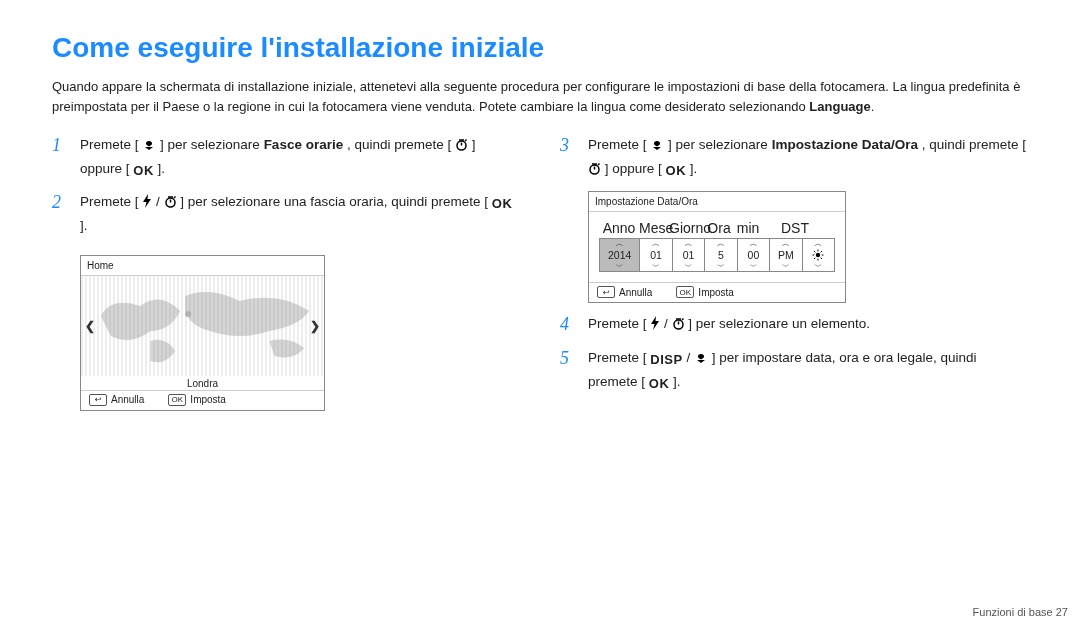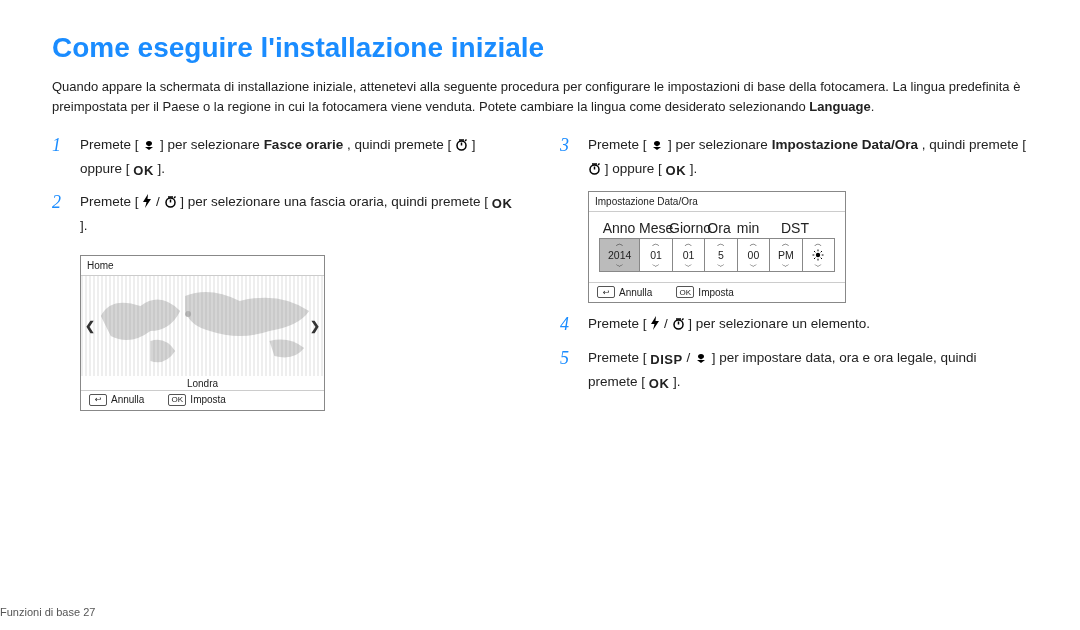--- a/index.html
+++ b/index.html
@@ -185,21 +185,21 @@
   .cell.dst {
     width: 34px;
   }
   .dst-icon svg { display: block; margin: 0 auto; }
 
   .footer {
     position: absolute;
     bottom: 12px;
     left: 0;
     width: 1068px;
-    text-align: left;
+    text-align: right;
     font-size: 11px;
     color: #555;
   }
 </style>
 </head>
 <body>
 
 <div class="page">
 
   <h1>Come eseguire l'installazione iniziale</h1>

